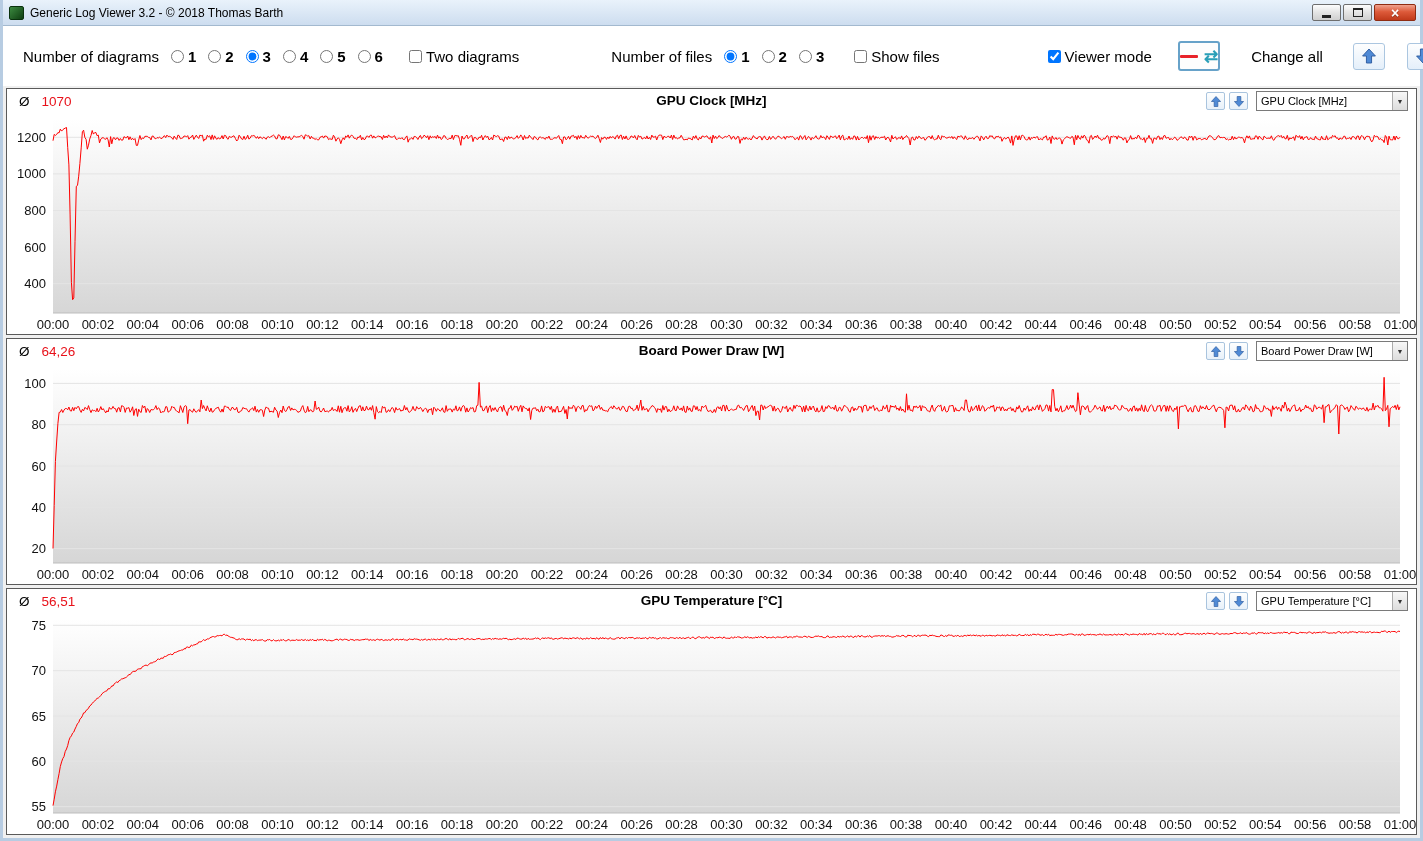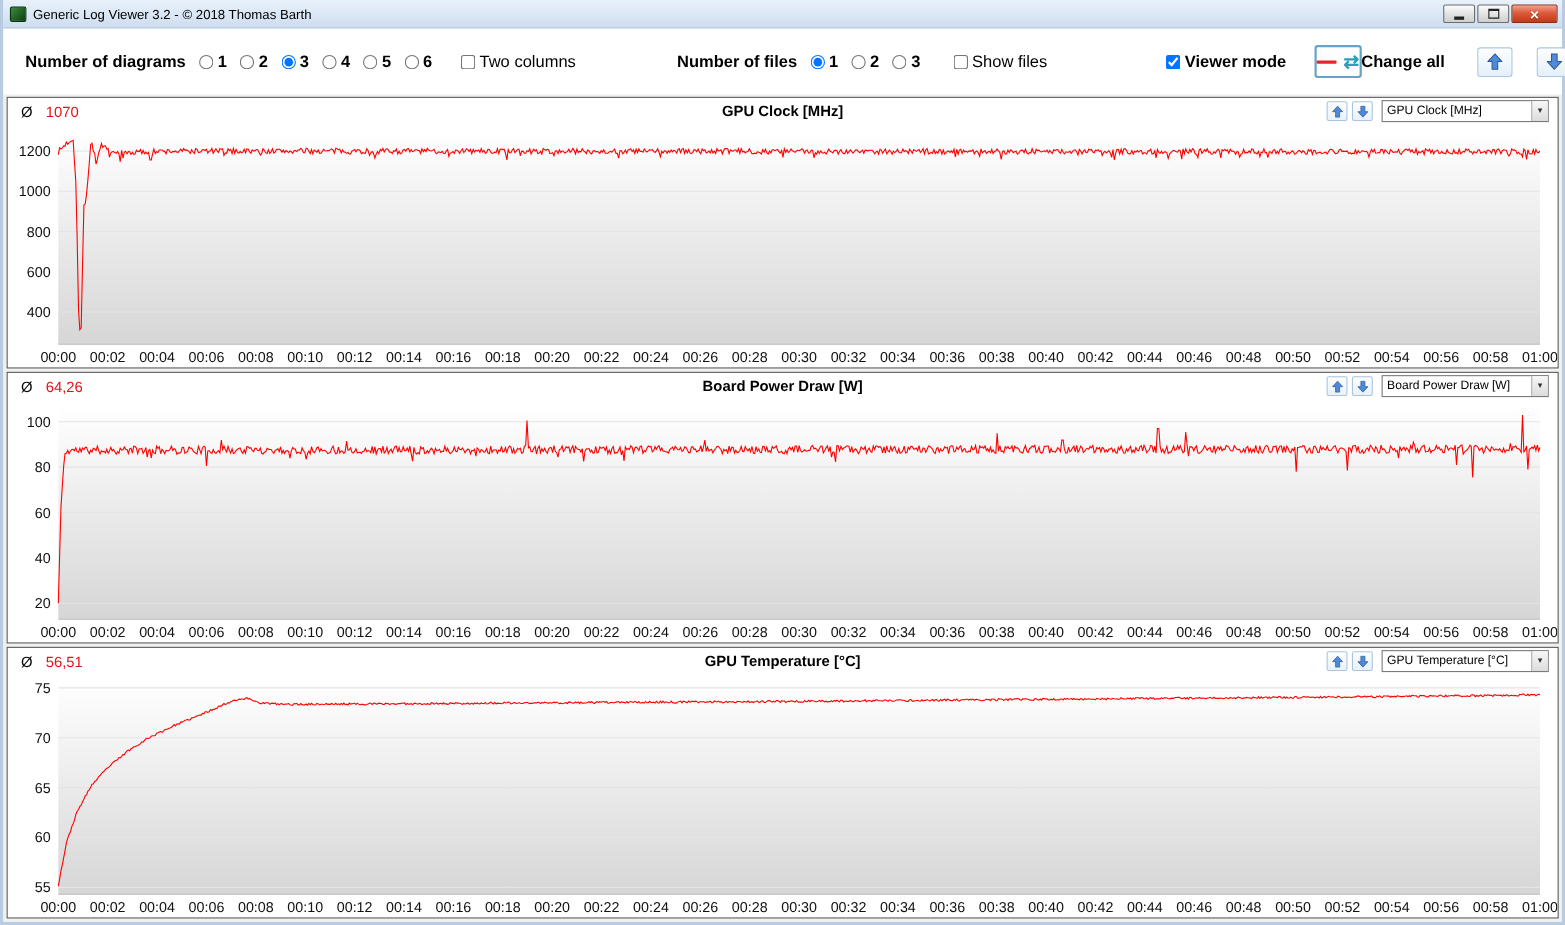--- a/index.html
+++ b/index.html
@@ -19,37 +19,37 @@
   .win-btn{width:29px;height:17px;border:1px solid #6e6e6e;border-radius:2px;display:flex;align-items:center;justify-content:center;
     background:linear-gradient(#fdfdfd,#e6e6e6 45%,#cfcfcf);}
   .win-btn.close{width:42px;background:linear-gradient(#f0a28e,#dd5a3a 45%,#c03a1b);border-color:#8e2c13;}
   .glyph-min{width:9px;height:3px;background:#222;margin-top:8px;}
   .glyph-max{width:10px;height:9px;border:1px solid #222;border-top-width:2px;}
   .glyph-close{color:#fff;font-weight:bold;font-size:14px;line-height:14px;text-shadow:0 1px 1px rgba(0,0,0,.35);}
 
   
   .toolbar{height:60px;flex:none;background:#ffffff;display:flex;align-items:center;padding:0 16px 0 20px;font-size:15px;}
   .tb-label{white-space:nowrap;}
-  .bold{font-weight:bold;}
+  .bold{font-weight:normal;}
   .tb-group{display:flex;align-items:center;}
   .radio-item,.check-item{display:flex;align-items:center;margin-right:12px;cursor:pointer;}
   .radio-item input,.check-item input{margin:0 4px 0 0;width:13px;height:13px;}
   .radio-num{font-weight:bold;}
   .grp-diagrams .tb-label{margin-right:12px;}
   .grp-two-columns{margin-left:14px;}
   .grp-files{margin-left:46px;}
   .grp-files .tb-label{margin-right:12px;margin-left:34px;}
   .grp-show-files{margin-left:18px;justify-content:center;}
   .grp-simple{margin-left:96px;}
   .legend-btn{margin-left:14px;width:58px;height:30px;border:2px solid #67a2c9;border-radius:3px;background:#fdfdfd;
     display:flex;align-items:center;justify-content:center;gap:6px;}
   .legend-line{width:18px;height:3px;background:#e8232a;border-radius:1px;}
   .refresh-icon{color:#2a9fb8;font-size:17px;font-weight:bold;line-height:1;}
   .change-all{margin-left:auto;display:flex;align-items:center;margin-right:30px;}
-  .change-all .tb-label{margin-right:30px;}
+  .change-all .tb-label{margin-right:30px;padding-left:31px;}
   .big-arrow-btn{width:32px;height:27px;border:1px solid #abc6e0;border-radius:3px;
     background:linear-gradient(#fefefe,#e4effa);display:flex;align-items:center;justify-content:center;margin-right:22px;}
   .big-arrow-btn:last-child{margin-right:0;}
 
   
   .panels{flex:1;display:flex;flex-direction:column;gap:3px;padding:2px 3px 3px 3px;background:#f0f0f0;min-height:0;}
   .panel{flex:1;min-height:0;border:1px solid #5a5a5a;background:#ffffff;display:flex;flex-direction:column;position:relative;}
   .panel-header{height:24px;flex:none;position:relative;}
   .avg{position:absolute;left:12px;top:5px;font-size:13.5px;display:flex;gap:12px;}
   .avg-sym{color:#000;}
@@ -114,21 +114,21 @@
         <label class="radio-item">
             <input type="radio" name="diagrams" style="">
             <span class="radio-num">6</span>
           </label>
       </span>
     </div>
 
     <div class="tb-group grp-two-columns">
       <label class="check-item">
         <input type="checkbox" id="cb-two-columns" style="">
-        <span class="tb-label">Two columns</span>
+        <span class="tb-label">Two diagrams</span>
       </label>
     </div>
 
     <div class="tb-group grp-files">
       <span class="tb-label bold">Number of files</span>
       <span class="tb-group">
         <label class="radio-item">
             <input type="radio" name="files" checked="" style="">
             <span class="radio-num">1</span>
           </label>

